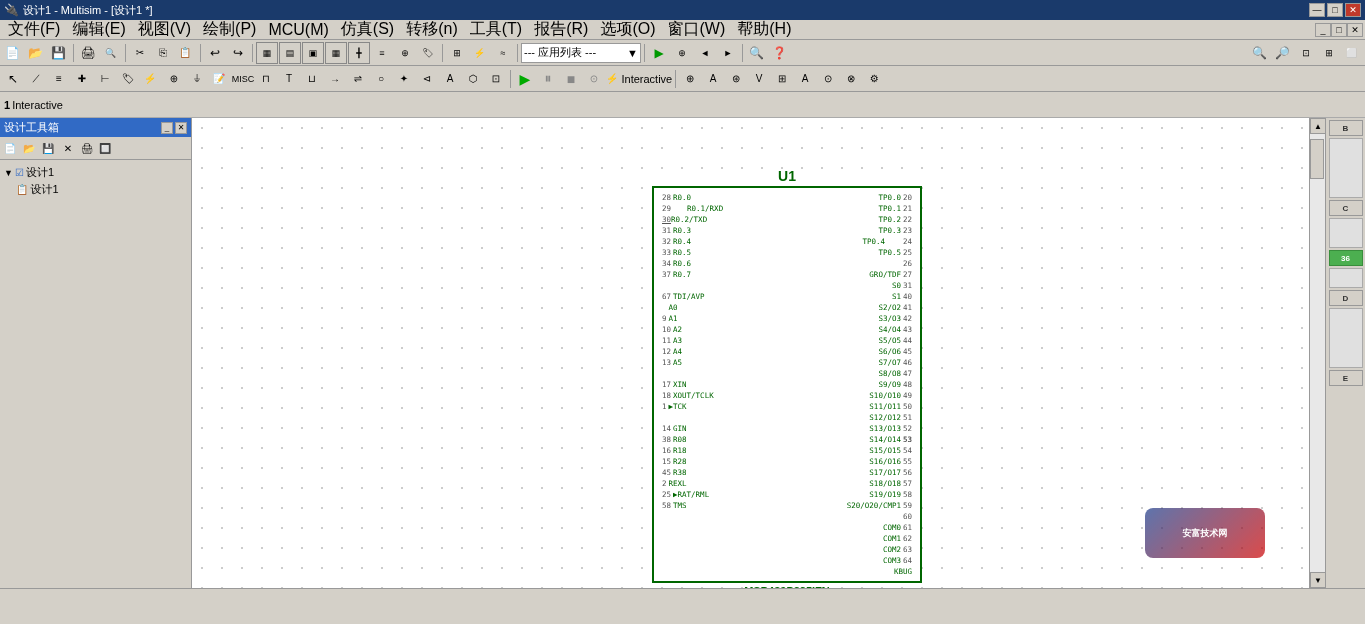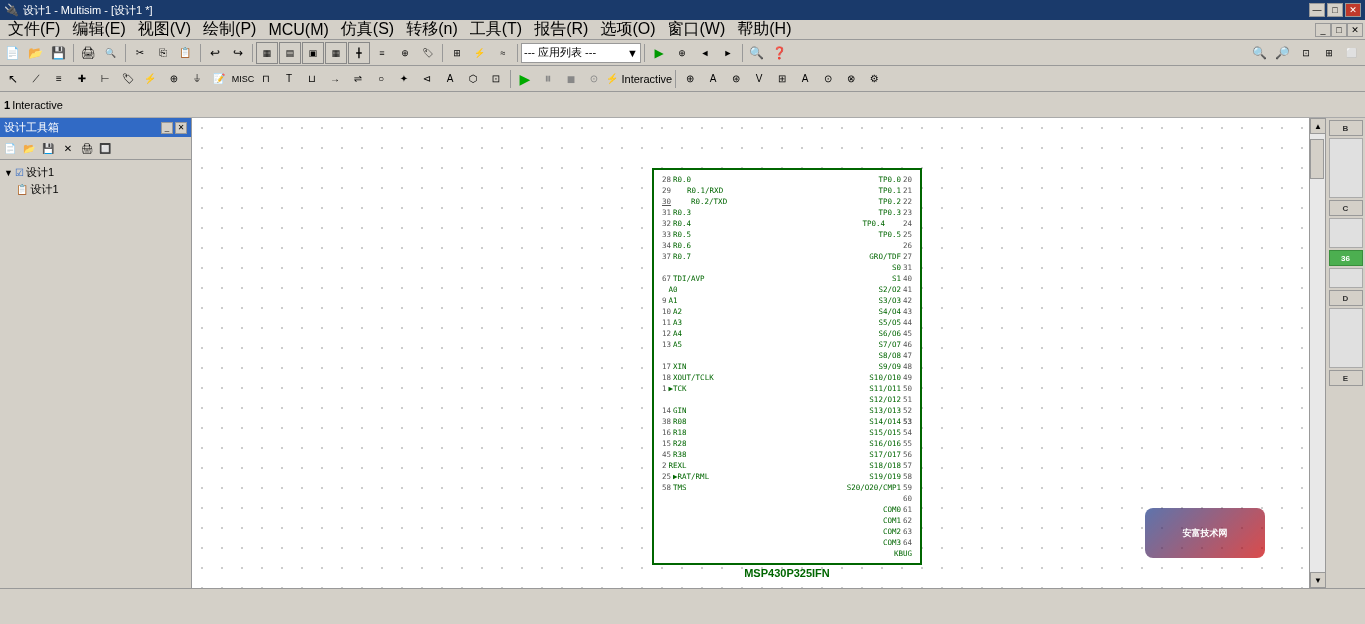--- a/index.html
+++ b/index.html
@@ -426,27 +426,28 @@
         <span style="font-size:10px;">📋</span>
         <span>设计1</span>
       </div>
     </div>
   </div>
 
   <div id="canvas-area">
     <div class="dot-grid"></div>
 
     <div id="ic-component">
+      <div class="ic-title">U1</div>
       <div class="ic-body">
         <div style="display:flex; justify-content:space-between; font-family:monospace; font-size:7.5px; color:#006600; line-height:11px;">
 
           <div>
             <div><span style="color:#555;margin-right:2px;">28</span>R0.0</div>
             <div><span style="color:#555;margin-right:16px;">29</span>R0.1/RXD</div>
-            <div><span style="color:#555;margin-right:20px;text-decoration:underline;">30</span>R0.2/TXD</div>
+            <div><span style="color:#555;margin-right:0;text-decoration:underline;">30</span>R0.2/TXD</div>
             <div><span style="color:#555;margin-right:2px;">31</span>R0.3</div>
             <div><span style="color:#555;margin-right:2px;">32</span>R0.4</div>
             <div><span style="color:#555;margin-right:2px;">33</span>R0.5</div>
             <div><span style="color:#555;margin-right:2px;">34</span>R0.6</div>
             <div><span style="color:#555;margin-right:2px;">37</span>R0.7</div>
             <div>&nbsp;</div>
             <div><span style="color:#555;margin-right:2px;">67</span>TDI/AVP</div>
             <div><span style="color:#555;margin-right:2px;">&nbsp;</span>A0</div>
             <div><span style="color:#555;margin-right:2px;">9</span>A1</div>
             <div><span style="color:#555;margin-right:2px;">10</span>A2</div>

